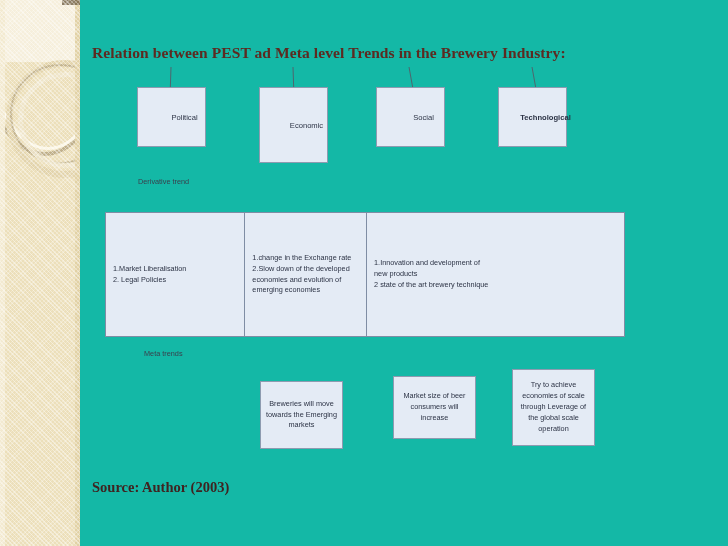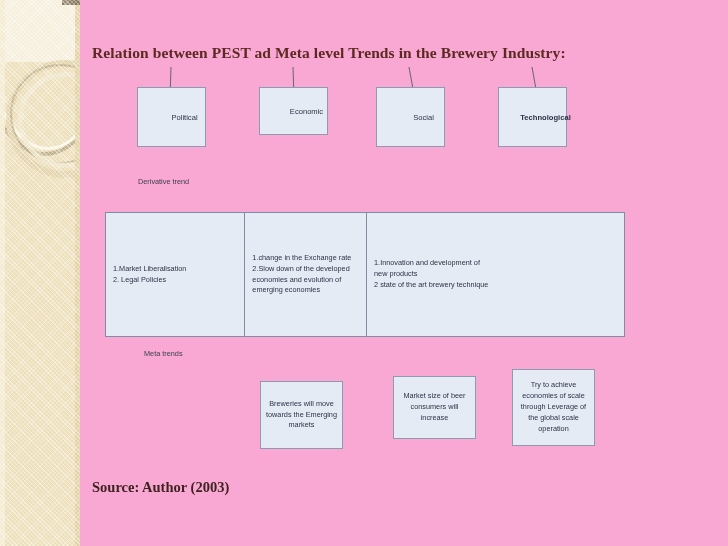--- a/index.html
+++ b/index.html
@@ -33,21 +33,21 @@
   }
   .ring{position:absolute;border-radius:50%;border-style:solid;}
   .ring1{left:-18px;top:-52px;width:118px;height:200px;border-width:4px;border-color:#b9a882;opacity:.85;}
   .ring2{left:-10px;top:-46px;width:110px;height:190px;border-width:3px;border-color:#fdf8ea;opacity:.9;}
   .ring3{left:6px;top:60px;width:104px;height:104px;border-width:7px;border-color:#e3d4ac;}
   .ring4{left:10px;top:64px;width:96px;height:96px;border-width:2px;border-color:#b7a782;opacity:.7;}
   .ring5{left:18px;top:72px;width:86px;height:86px;border-width:5px;border-color:#f0e6cb;opacity:.85;}
   .band-top-dark{position:absolute;left:62px;top:0;width:18px;height:5px;background:#6b5a3e;opacity:.75;}
 
   
-  .slide{position:absolute;left:80px;top:0;width:648px;height:546px;background:#f9a8d4;}
+  .slide{position:absolute;left:80px;top:0;width:648px;height:546px;background:#14b8a6;}
 
   .title{
     position:absolute;left:12px;top:44px;
     font-family:"Liberation Serif",serif;
     font-weight:bold;font-size:15.5px;color:#5c2a21;
     letter-spacing:.1px;white-space:nowrap;
   }
   .source{
     position:absolute;left:12px;top:479px;
     font-family:"Liberation Serif",serif;
@@ -129,21 +129,21 @@
         <path d="M452,67 L463,128"></path>
 
         <path d="M90,262 L92,305"></path>
         <path d="M215,262 L221,310"></path>
         <path d="M337,262 L347,299"></path>
         <path d="M461,262 L468,297"></path>
       </g>
     </svg>
 
     <div class="node pest" style="left:57px;top:87px;width:69px;height:60px;">Political</div>
-    <div class="node pest" style="left:179px;top:87px;width:69px;height:48px;">Economic</div>
+    <div class="node pest" style="left:179px;top:87px;width:69px;height:76px;">Economic</div>
     <div class="node pest" style="left:296px;top:87px;width:69px;height:60px;">Social</div>
     <div class="node pest" style="left:418px;top:87px;width:69px;height:60px;font-weight:bold;">Technological</div>
 
     <div class="lbl" style="left:58px;top:177px;">Derivative trend</div>
 
     <div class="band" style="left:25px;top:212px;width:520px;height:125px;">
       <div class="band-cell" style="width:26.9%;">
         <div class="lines">1.Market Liberalisation<br>2. Legal Policies</div>
       </div>
       <div class="band-cell" style="width:23.5%;">

